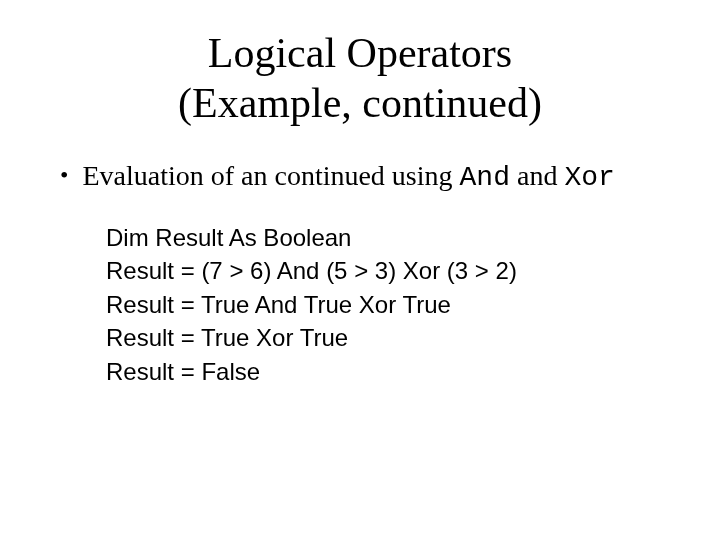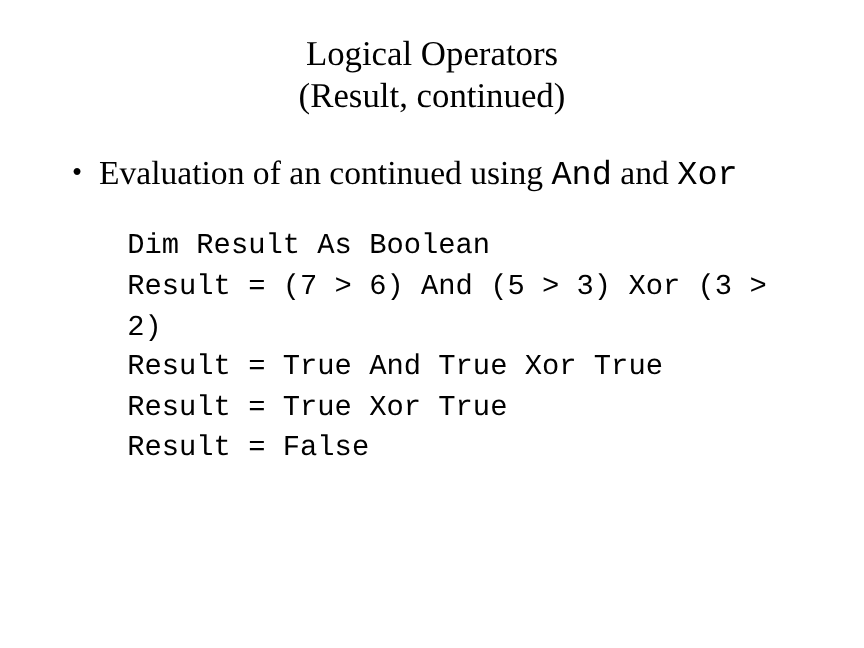--- a/index.html
+++ b/index.html
@@ -12,21 +12,21 @@
     color: #000;
   }
   .slide {
     width: 720px;
     height: 540px;
     box-sizing: border-box;
     padding: 28px 50px 0 50px;
   }
   .title {
     text-align: center;
-    font-size: 29px;
+    font-size: 42px;
     line-height: 1.2;
     margin: 0 0 28px 0;
     font-weight: normal;
   }
   .bullet-row {
     display: flex;
     align-items: flex-start;
     font-size: 28px;
     line-height: 1.35;
     margin-left: 10px;
@@ -37,36 +37,36 @@
     font-size: 24px;
     line-height: 1.5;
   }
   .bullet-text {
     flex: 1;
   }
   .mono {
     font-family: "Courier New", Courier, monospace;
   }
   .code-block {
-    font-family: Liberation Mono, monospace;
+    font-family: Liberation Sans, sans-serif;
     font-size: 24px;
     line-height: 1.4;
     white-space: pre-wrap;
     margin-left: 56px;
     margin-right: 10px;
   }
 </style>
 </head>
 <body>
 
 <div class="slide">
 
   <h1 class="title">
     <span>Logical Operators</span><br>
-    <span>(Result, continued)</span>
+    <span>(Example, continued)</span>
   </h1>
 
   <div class="bullet-row">
     <div class="bullet-dot">•</div>
     <div class="bullet-text">
       <span>Evaluation of an continued using </span><span class="mono">And</span><span> and </span><span class="mono">Xor</span>
     </div>
   </div>
 
   <div class="code-block"><span>Dim Result As Boolean</span>

